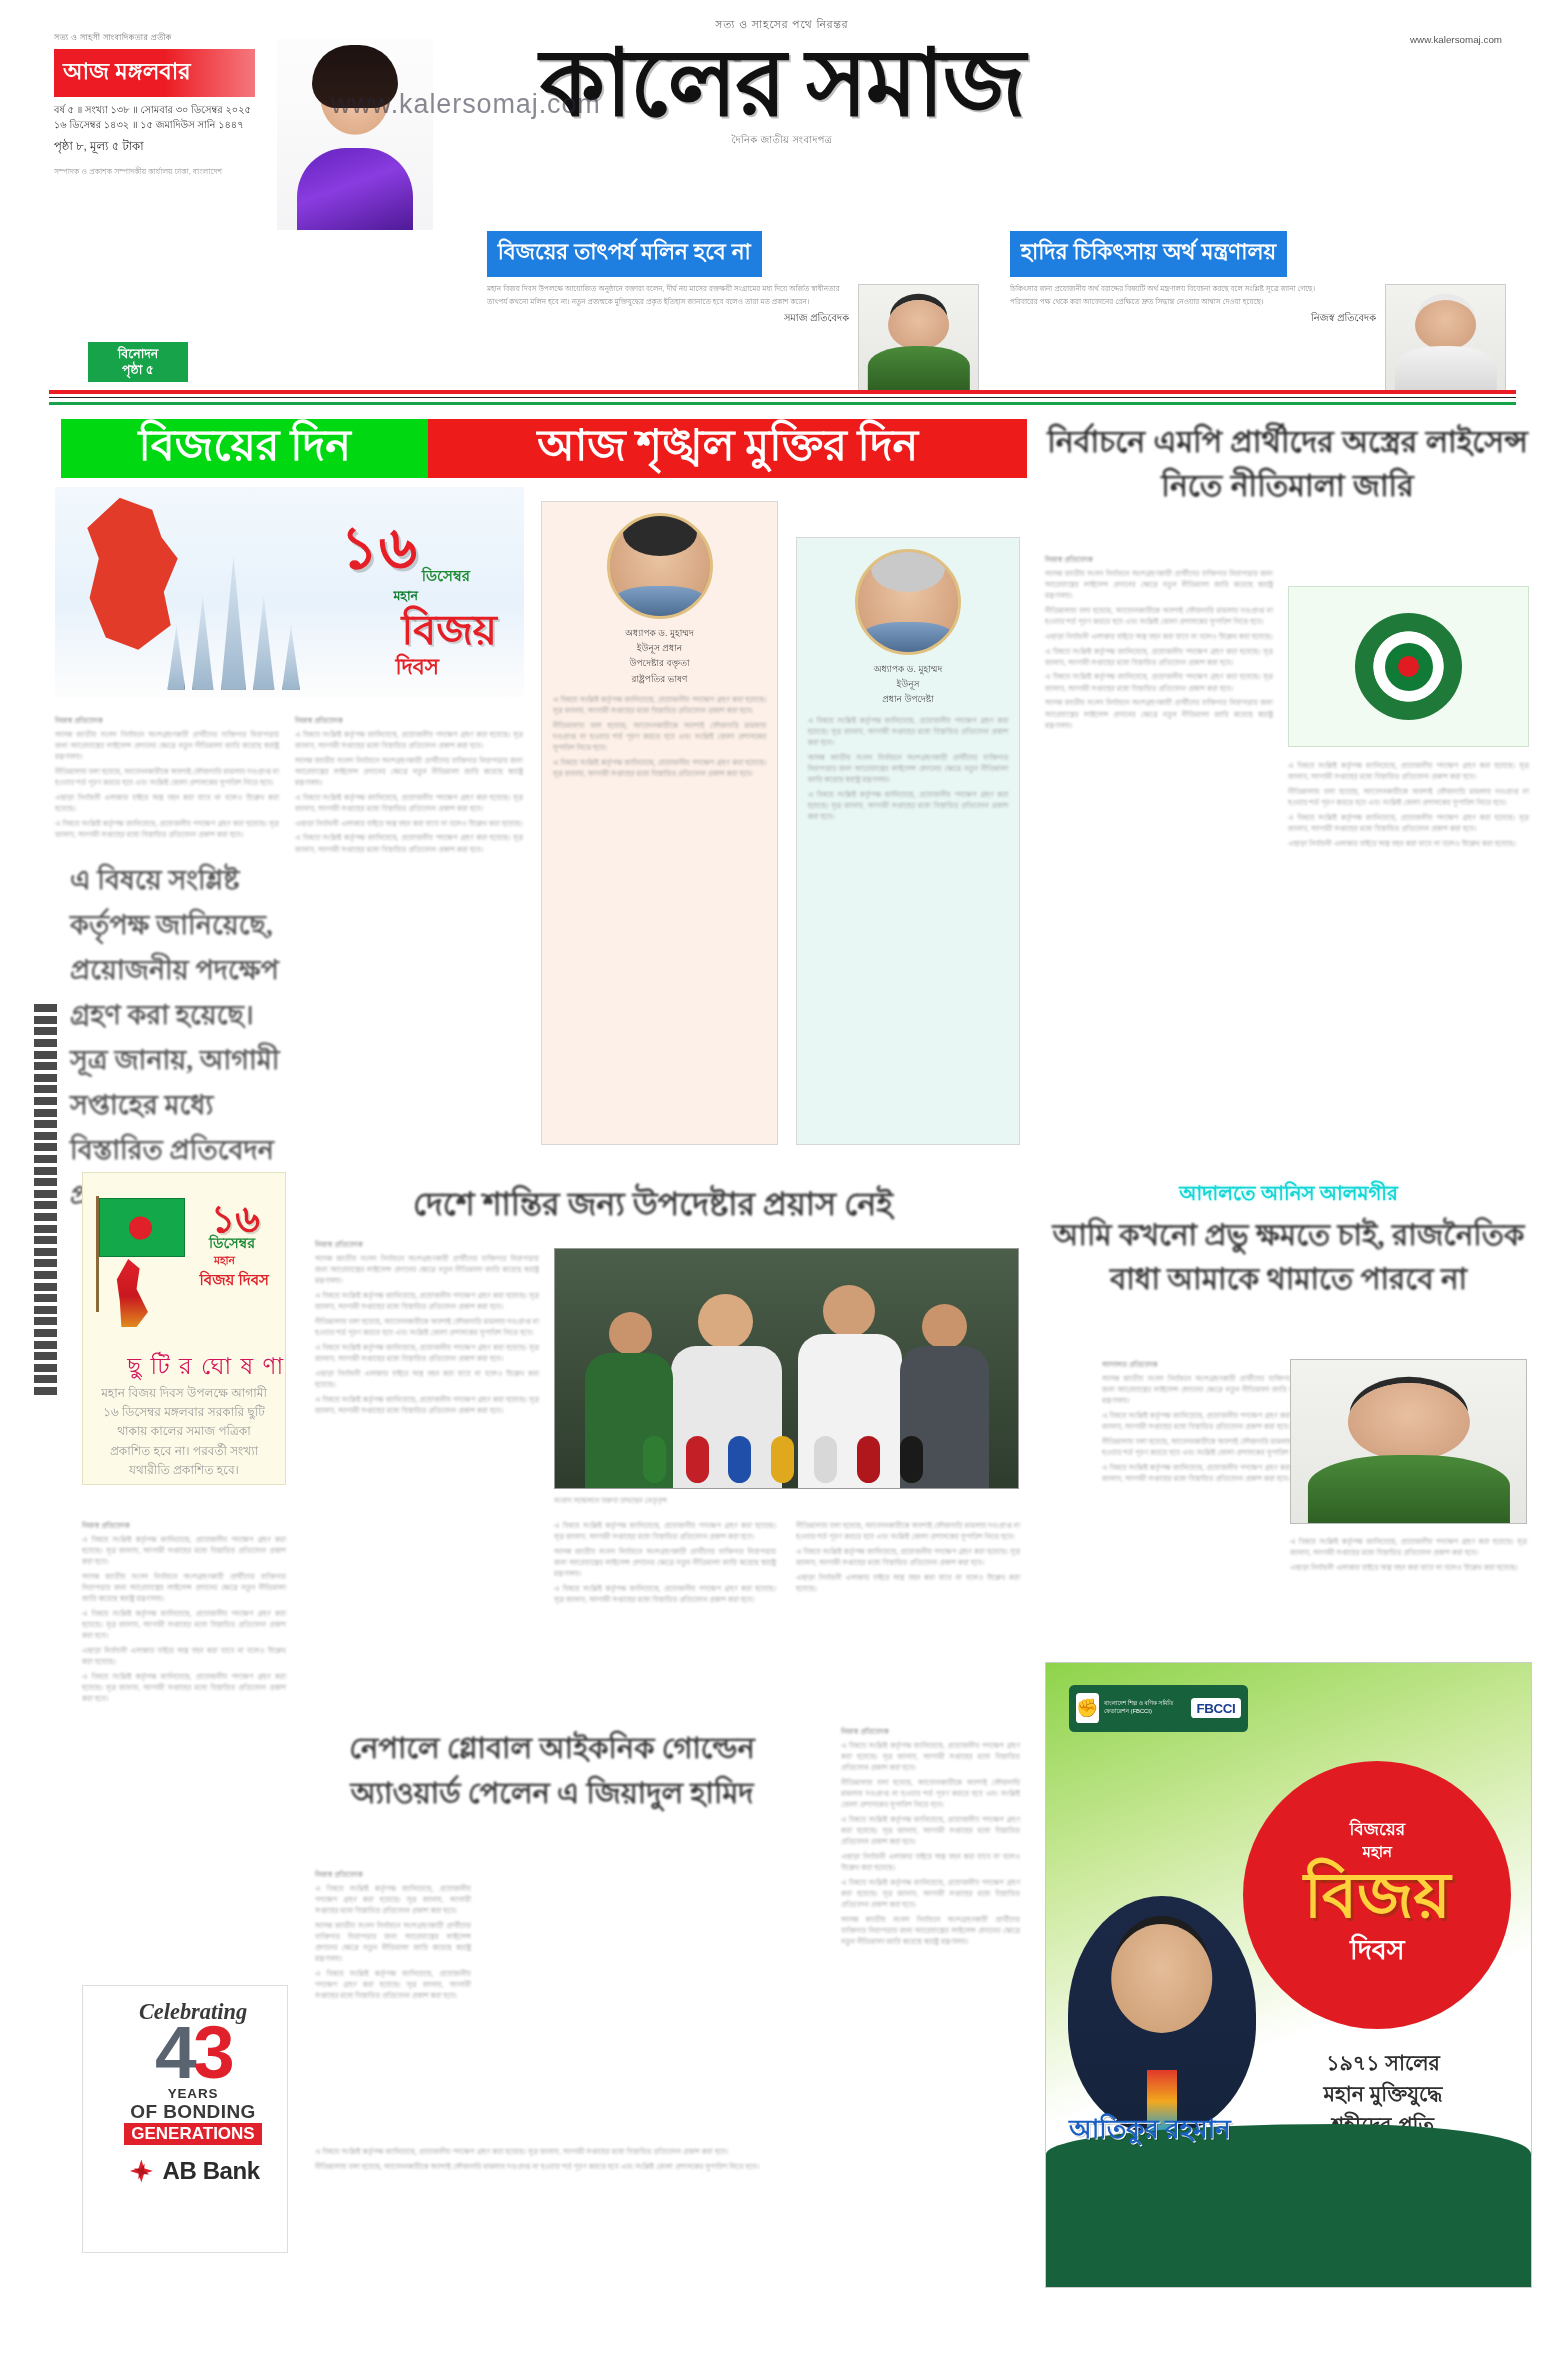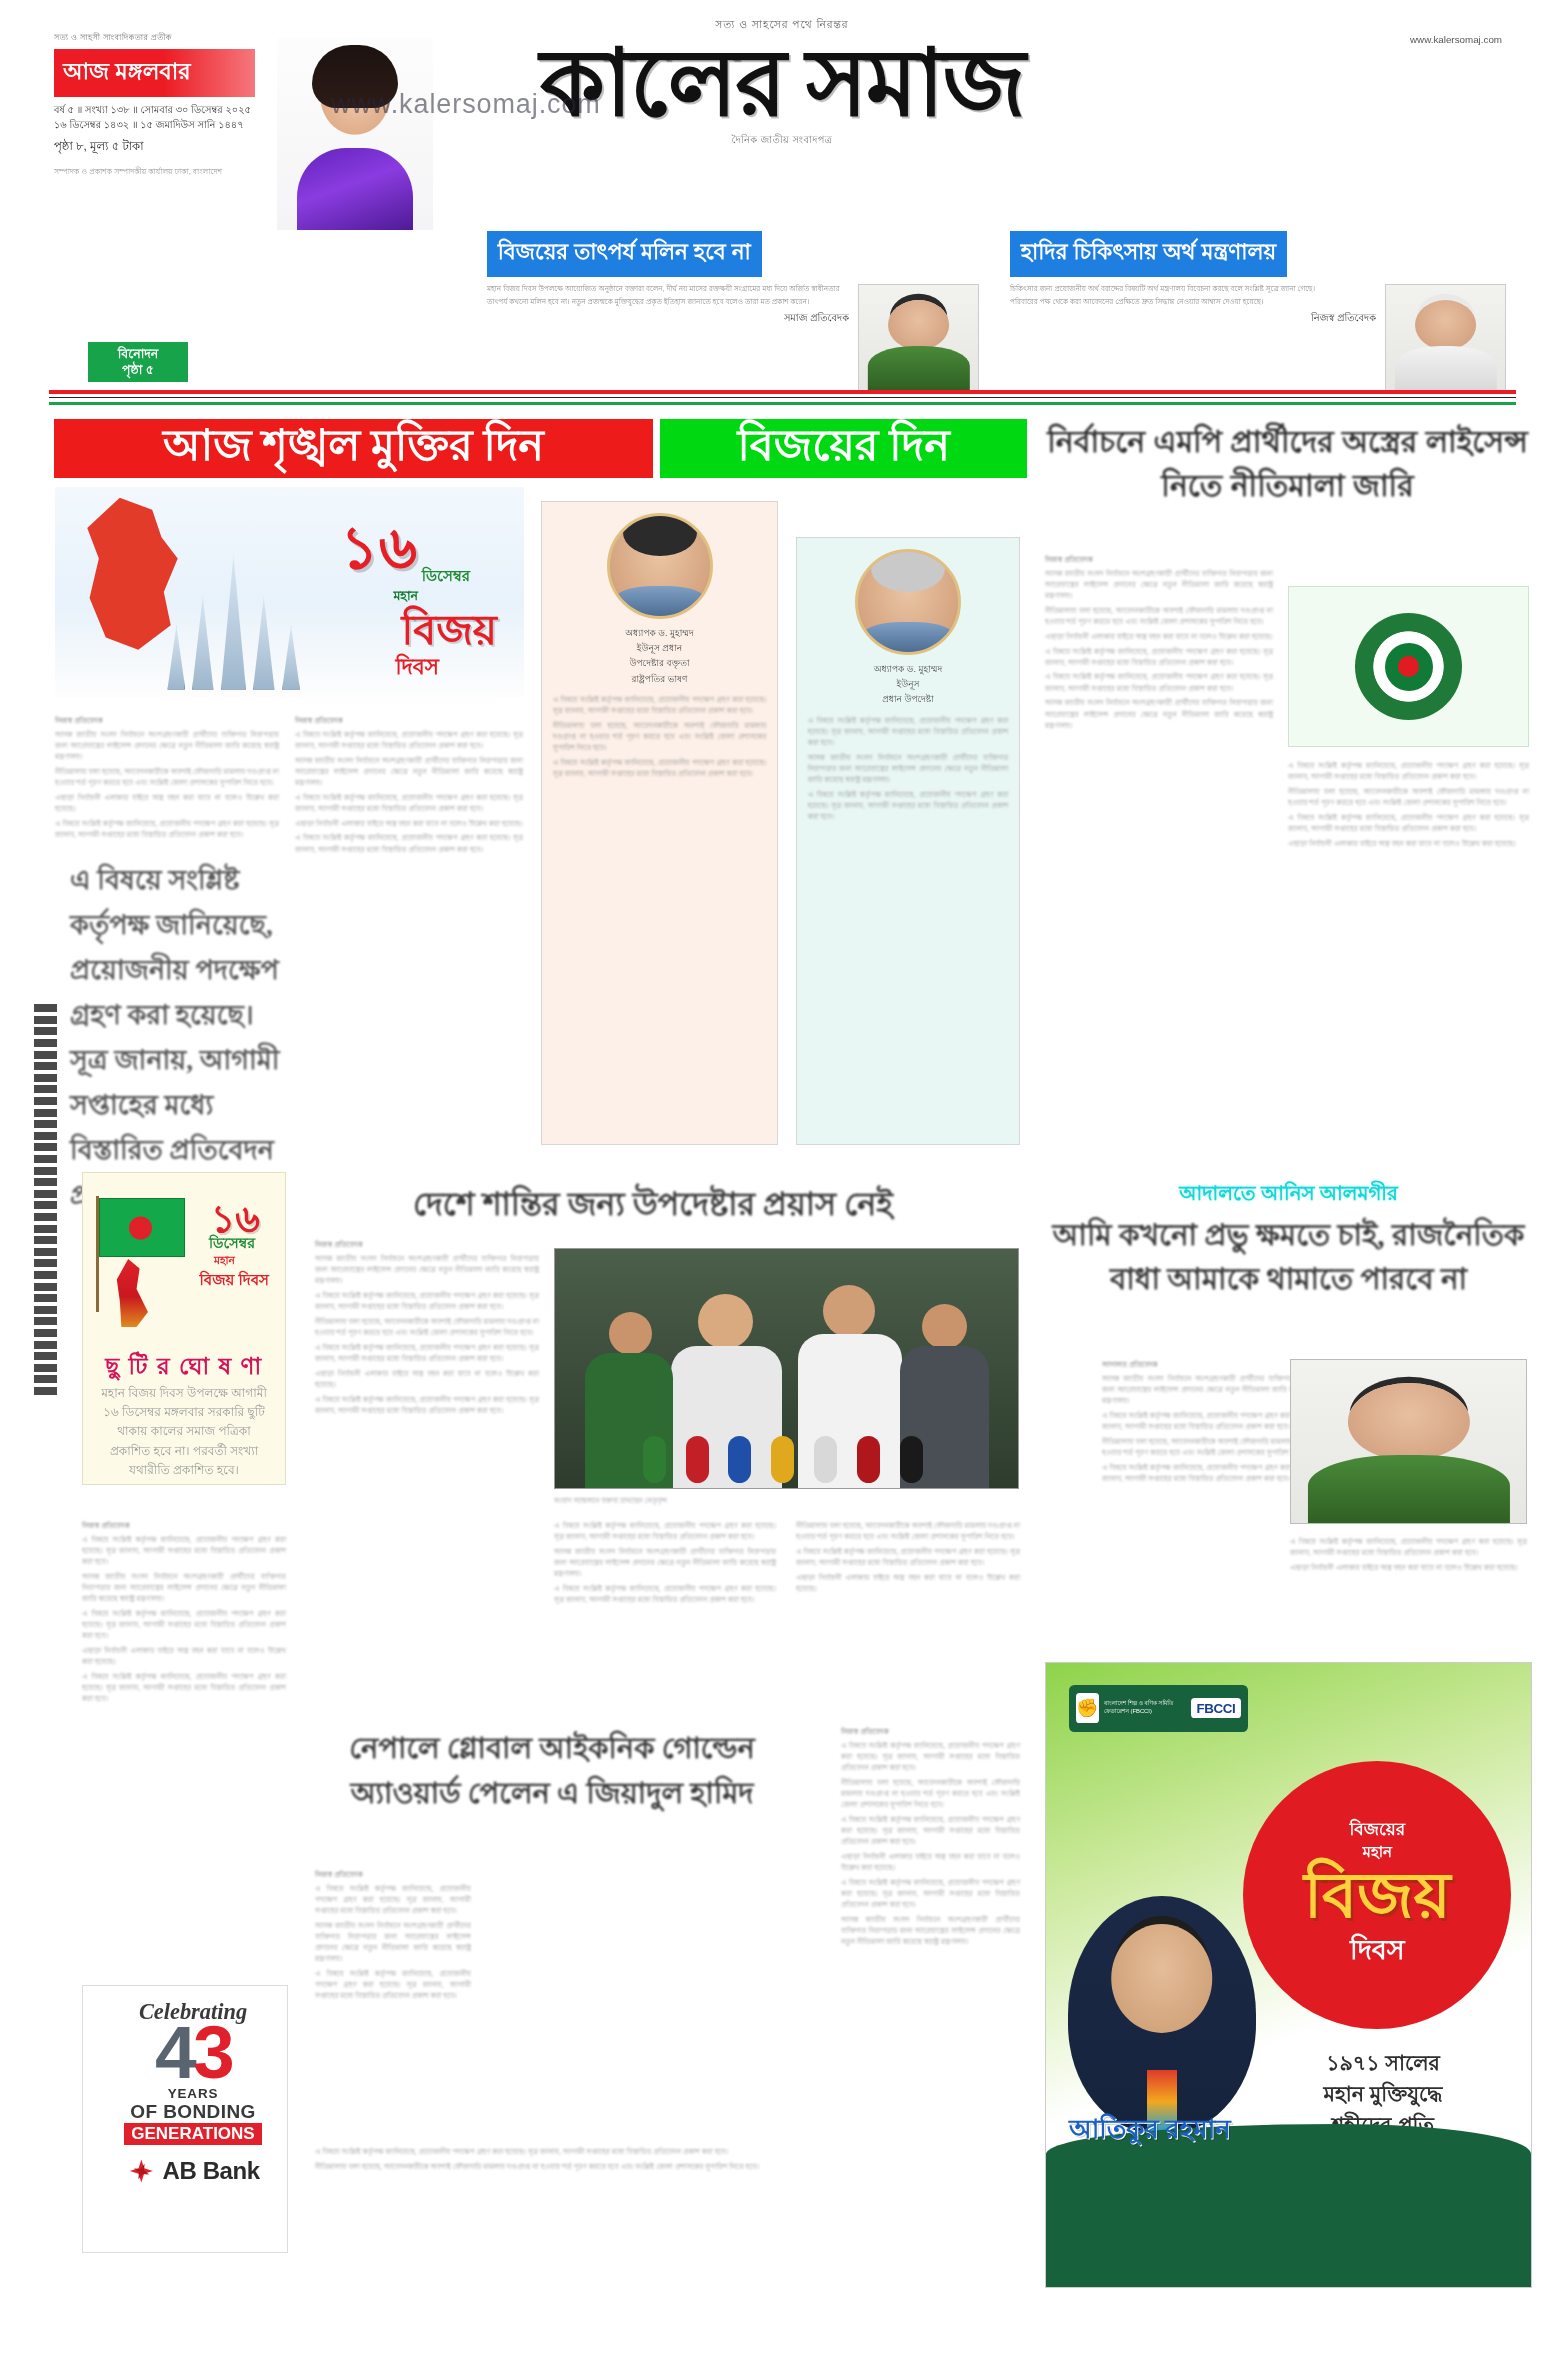--- a/index.html
+++ b/index.html
@@ -258,22 +258,22 @@
     background:#13a84a; border:0.9px solid #0c7d37;
   }
   .ha-flag::after{content:""; position:absolute; left:34%; top:50%; transform:translateY(-50%);
     width:23px; height:23px; border-radius:50%; background:#e0212a;}
   .ha-pole{position:absolute; left:12.5px; top:23px; width:3.6px; height:116px; background:#8a6a3a;}
   .ha-fig {
     position:absolute; left:30px; top:86px; width:38px; height:68px;
     background: linear-gradient(180deg,#e0212a 0%, #c9181f 55%, #e08a1e 100%);
     clip-path: polygon(40% 0,70% 14%,62% 44%,92% 78%,62% 100%,22% 100%,18% 62%,10% 30%);
   }
-  .ha-title { position:absolute; left:0; right:0; top:175px; text-align:center;
-              font-size:23px; font-weight:bold; color:#d4145a; letter-spacing:1.8px;
+  .ha-title { position:absolute; left:0; right:0; top:175px; text-align:right;
+              font-size:23px; font-weight:normal; color:#d4145a; letter-spacing:1.8px;
               font-family:"Liberation Serif", serif;}
   .ha-body { position:absolute; left:14.3px; right:14.3px; top:211px; font-size:12px;
              color:#9a9a9a; line-height:1.6; text-align:center; filter:blur(0.7px);}
 
   
   .ab-ad {
     position:absolute; left:82px; top:1985px; width:206px; height:268px;
     background:#fff; border:0.9px solid #ddd; text-align:center; padding-top:12.5px;padding-left:16px;
   }
   .ab-celeb { font-family:"Liberation Serif", serif; font-style:italic; font-size:22.4px; color:#3a3a3a; font-weight:bold;}
@@ -426,22 +426,22 @@
       </div>
 
     </div>
 
     <div class="rule-red" style="top:390px"></div>
     <div class="rule-thin" style="top:397px"></div>
     <div class="rule-green" style="top:402px"></div>
   </div>
 
   <div class="banner-row">
+    <div class="banner banner-green">বিজয়ের দিন</div>
     <div class="banner banner-red">আজ শৃঙ্খল মুক্তির দিন</div>
-    <div class="banner banner-green">বিজয়ের দিন</div>
   </div>
 
   <div class="right-lead">নির্বাচনে এমপি প্রার্থীদের অস্ত্রের লাইসেন্স নিতে নীতিমালা জারি</div>
 
   <div class="victory-graphic">
     <div class="vg-map"></div>
     <div class="vg-monument">
       <i class="vg-m1"></i>
         <i class="vg-m2"></i>
         <i class="vg-m3"></i>

